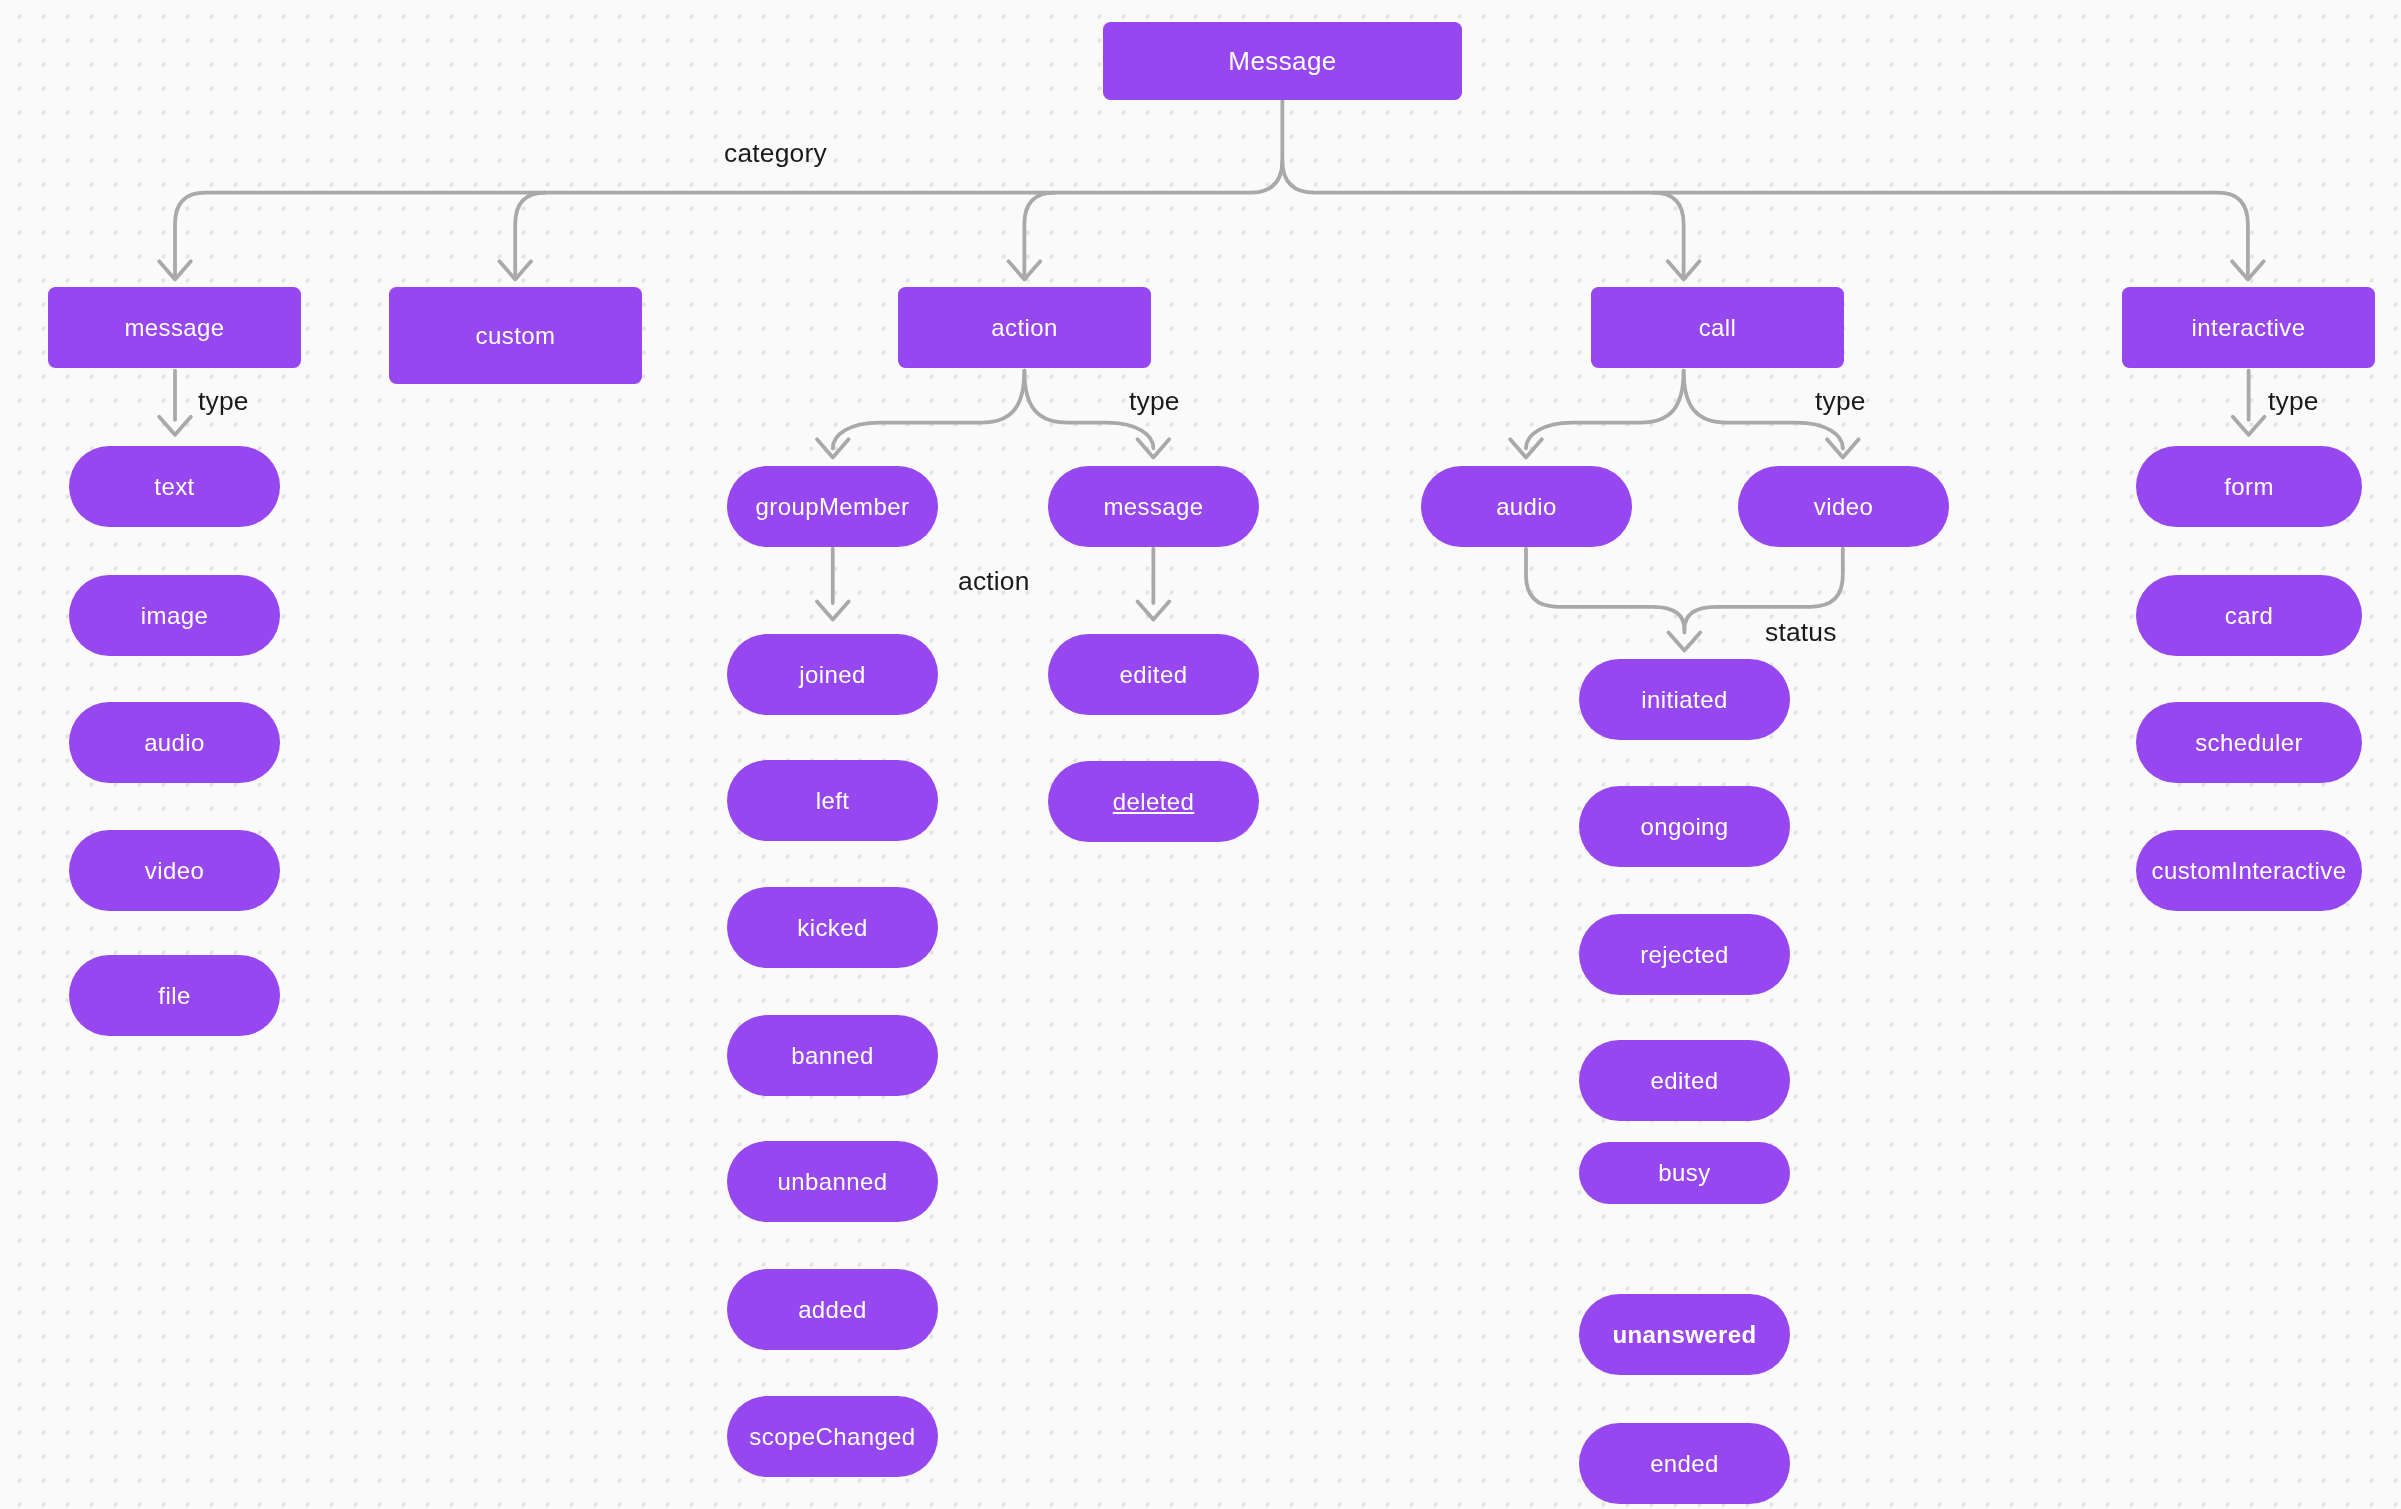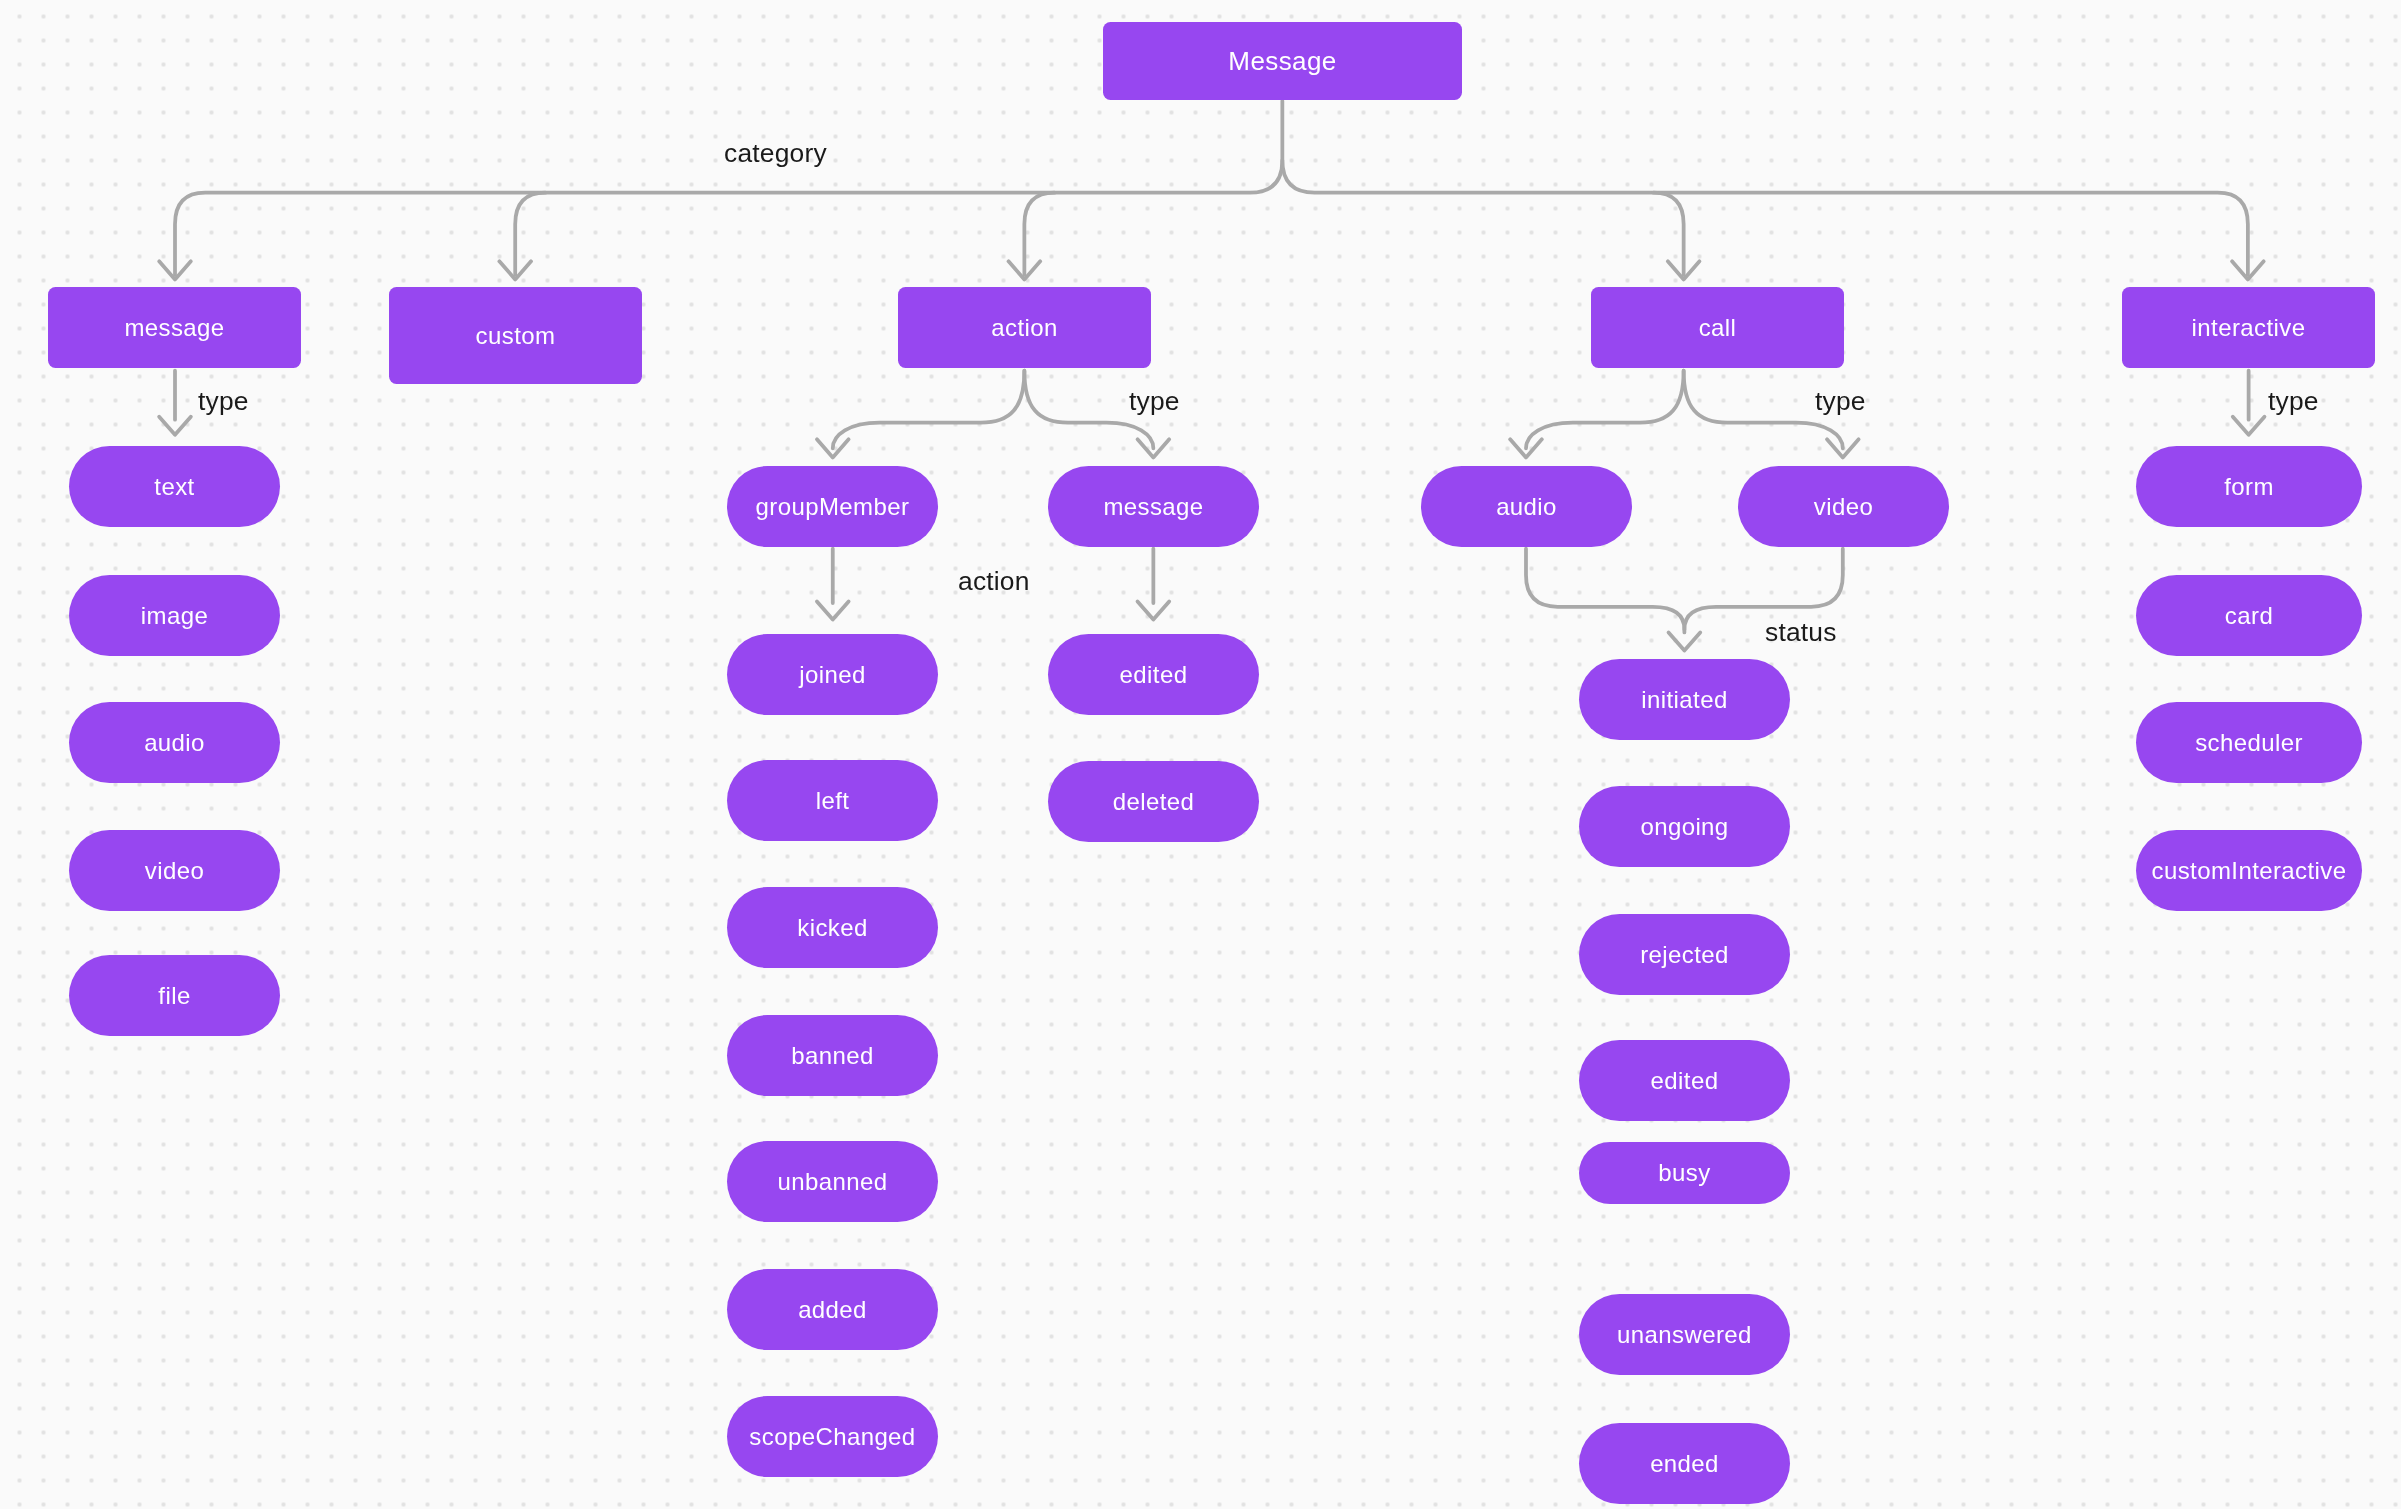--- a/index.html
+++ b/index.html
@@ -142,31 +142,31 @@
 
   <div class="node pill" style="left:727px; top:634px;  width:211px; height:81px;">joined</div>
   <div class="node pill" style="left:727px; top:760px; width:211px; height:81px;">left</div>
   <div class="node pill" style="left:727px; top:887px; width:211px; height:81px;">kicked</div>
   <div class="node pill" style="left:727px; top:1015px; width:211px; height:81px;">banned</div>
   <div class="node pill" style="left:727px; top:1141px; width:211px; height:81px;">unbanned</div>
   <div class="node pill" style="left:727px; top:1269px; width:211px; height:81px;">added</div>
   <div class="node pill" style="left:727px; top:1396px; width:211px; height:81px;">scopeChanged</div>
 
   <div class="node pill" style="left:1048px; top:634px;  width:211px; height:81px;">edited</div>
-  <div class="node pill" style="left:1048px; top:761px; width:211px; height:81px;">deleted</div>
+  <div class="node pill" style="left:1048px; top:761px; width:211px; height:81px;text-decoration:underline;">deleted</div>
 
   <div class="node pill" style="left:1421px; top:466px; width:211px; height:81px;">audio</div>
   <div class="node pill" style="left:1738px; top:466px; width:211px; height:81px;">video</div>
 
   <div class="node pill" style="left:1579px; top:659px;  width:211px; height:81px;">initiated</div>
   <div class="node pill" style="left:1579px; top:786px; width:211px; height:81px;">ongoing</div>
   <div class="node pill" style="left:1579px; top:914px; width:211px; height:81px;">rejected</div>
   <div class="node pill" style="left:1579px; top:1040px; width:211px; height:81px;">edited</div>
   <div class="node pill" style="left:1579px; top:1142px; width:211px; height:62px;text-align:right;">busy</div>
-  <div class="node pill" style="left:1579px; top:1294px; width:211px; height:81px;">unanswered</div>
+  <div class="node pill" style="left:1579px; top:1294px; width:211px; height:81px;font-weight:bold;">unanswered</div>
   <div class="node pill" style="left:1579px; top:1423px; width:211px; height:81px;">ended</div>
 
   <div class="node pill" style="left:2136px; top:446px;  width:226px; height:81px;">form</div>
   <div class="node pill" style="left:2136px; top:575px;  width:226px; height:81px;">card</div>
   <div class="node pill" style="left:2136px; top:702px;  width:226px; height:81px;text-align:center;">scheduler</div>
   <div class="node pill" style="left:2136px; top:830px; width:226px; height:81px;">customInteractive</div>
 
 </div>
 
 

